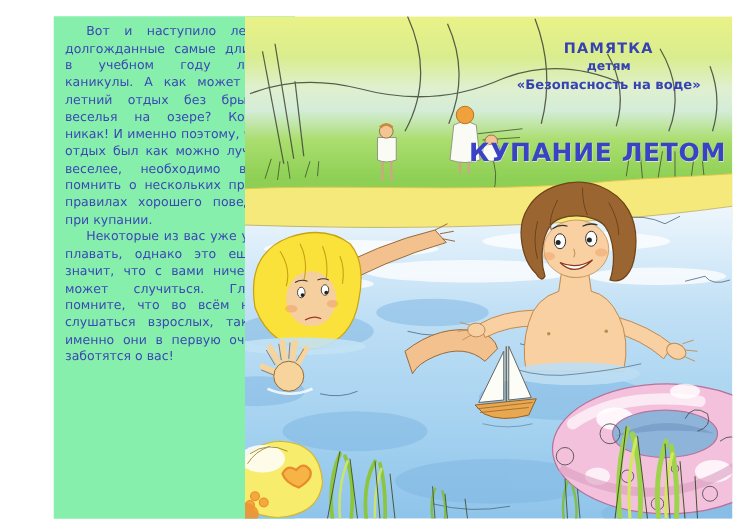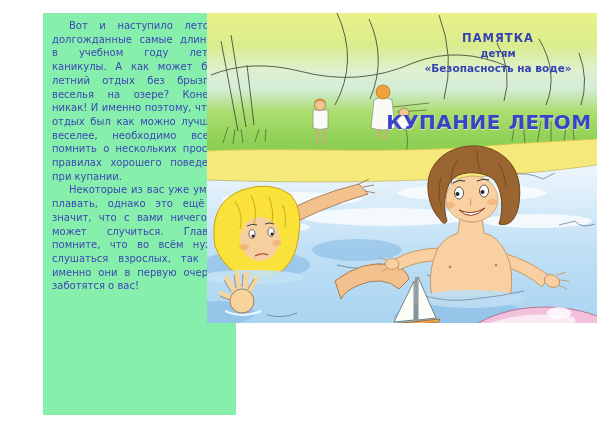--- a/index.html
+++ b/index.html
@@ -7,21 +7,21 @@
     width:600px;height:425px;background:#ffffff;position:relative;overflow:hidden;
     font-family:"DejaVu Sans", sans-serif;
   }
   .text-panel{
     position:absolute;left:8px;top:13px;width:193px;height:402px;
     background:#86efac;box-sizing:border-box;padding:6px 9px 4px 9px;
     color:#3b47b5;font-size:10px;line-height:13.7px;text-align:justify;margin-left:35px;
   }
   .text-panel p{margin:0;text-indent:17px;}
   .illustration{
-    position:absolute;left:207px;top:13px;width:390px;height:310px;overflow:hidden;
+    position:absolute;left:196px;top:13px;width:390px;height:402px;overflow:hidden;
   }
   .illustration svg{position:absolute;left:0;top:0;}
   .memo-header{
     position:absolute;left:176px;top:18px;width:230px;text-align:center;
     color:#3642b2;font-weight:bold;
   }
   .memo-header .l1{font-size:11.5px;letter-spacing:1px;margin-bottom:3px;}
   .memo-header .l2{font-size:10px;margin-bottom:3px;}
   .memo-header .l3{font-size:10.5px;white-space:nowrap;}
   .main-title{

